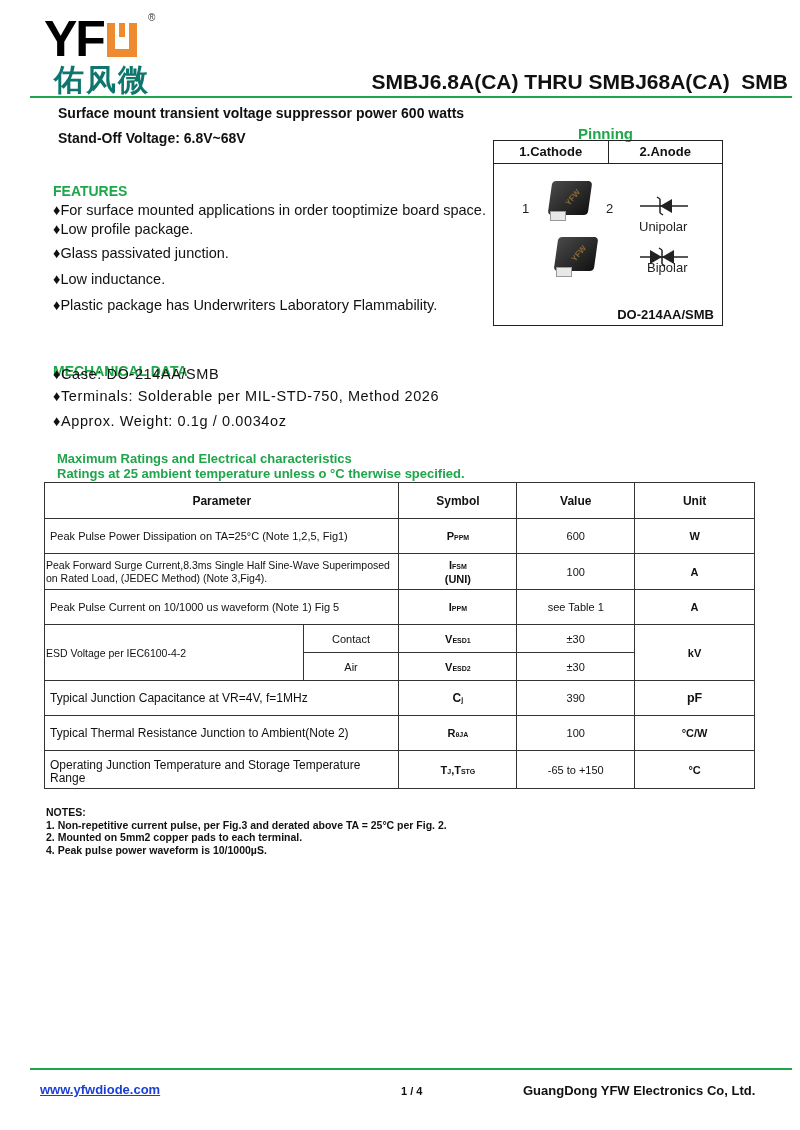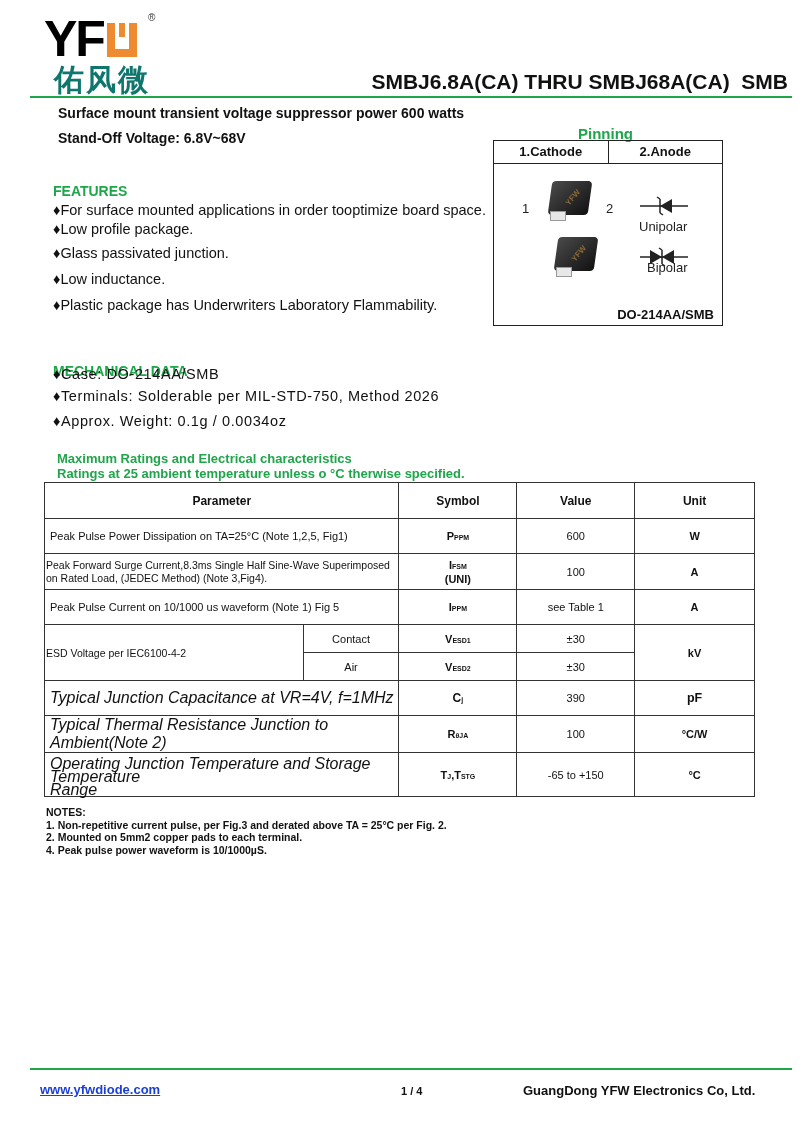--- a/index.html
+++ b/index.html
@@ -27,21 +27,21 @@
   .pin-head div:first-child { border-right:1.5px solid #222; }
   .pin-foot { position:absolute; right:8px; bottom:3px; font-weight:bold; font-size:13px; }
   .pin-label { position:absolute; font-size:13px; color:#222; }
   .chip { position:absolute; width:40px; height:34px; background:linear-gradient(135deg,#4a4a4a,#111); border-radius:4px; transform:skewX(-8deg); }
   .chip-tab { position:absolute; width:14px; height:8px; background:#e8e8e8; border:1px solid #999; }
   .chip-mark { position:absolute; font-size:8px; color:#8a6a3a; transform:rotate(-50deg); font-weight:bold; }
   .ratings-h { left:57px; top:451px; font-size:13px; line-height:15px; color:#1fa54a; font-weight:bold; }
   table.specs { position:absolute; left:44px; top:482px; width:711px; border-collapse:collapse; font-size:11px; }
   table.specs td { border:1.5px solid #333; text-align:center; padding:0; }
   table.specs td.param { text-align:left; padding-left:5px; }
-  table.specs td.param.big { font-size:16px;font-style:italic; }
+  table.specs td.param.big { font-size:12px; }
   .sym { font-weight:bold; font-size:11px; }
   .sym small { font-size:7px; font-weight:bold; }
   .unit { font-weight:bold; }
   .notes { left:46px; top:806px; font-size:10.5px; font-weight:bold; line-height:12.5px; color:#111; }
   .footer-link { left:40px; top:1082px; font-size:13px; font-weight:bold; color:#1a3fd6; text-decoration:underline; }
   .footer-page { left:401px; top:1085px; font-size:11px; font-weight:bold; }
   .footer-co { left:523px; top:1083px; font-size:13px; font-weight:bold; }
 </style>
 </head>
 <body>

